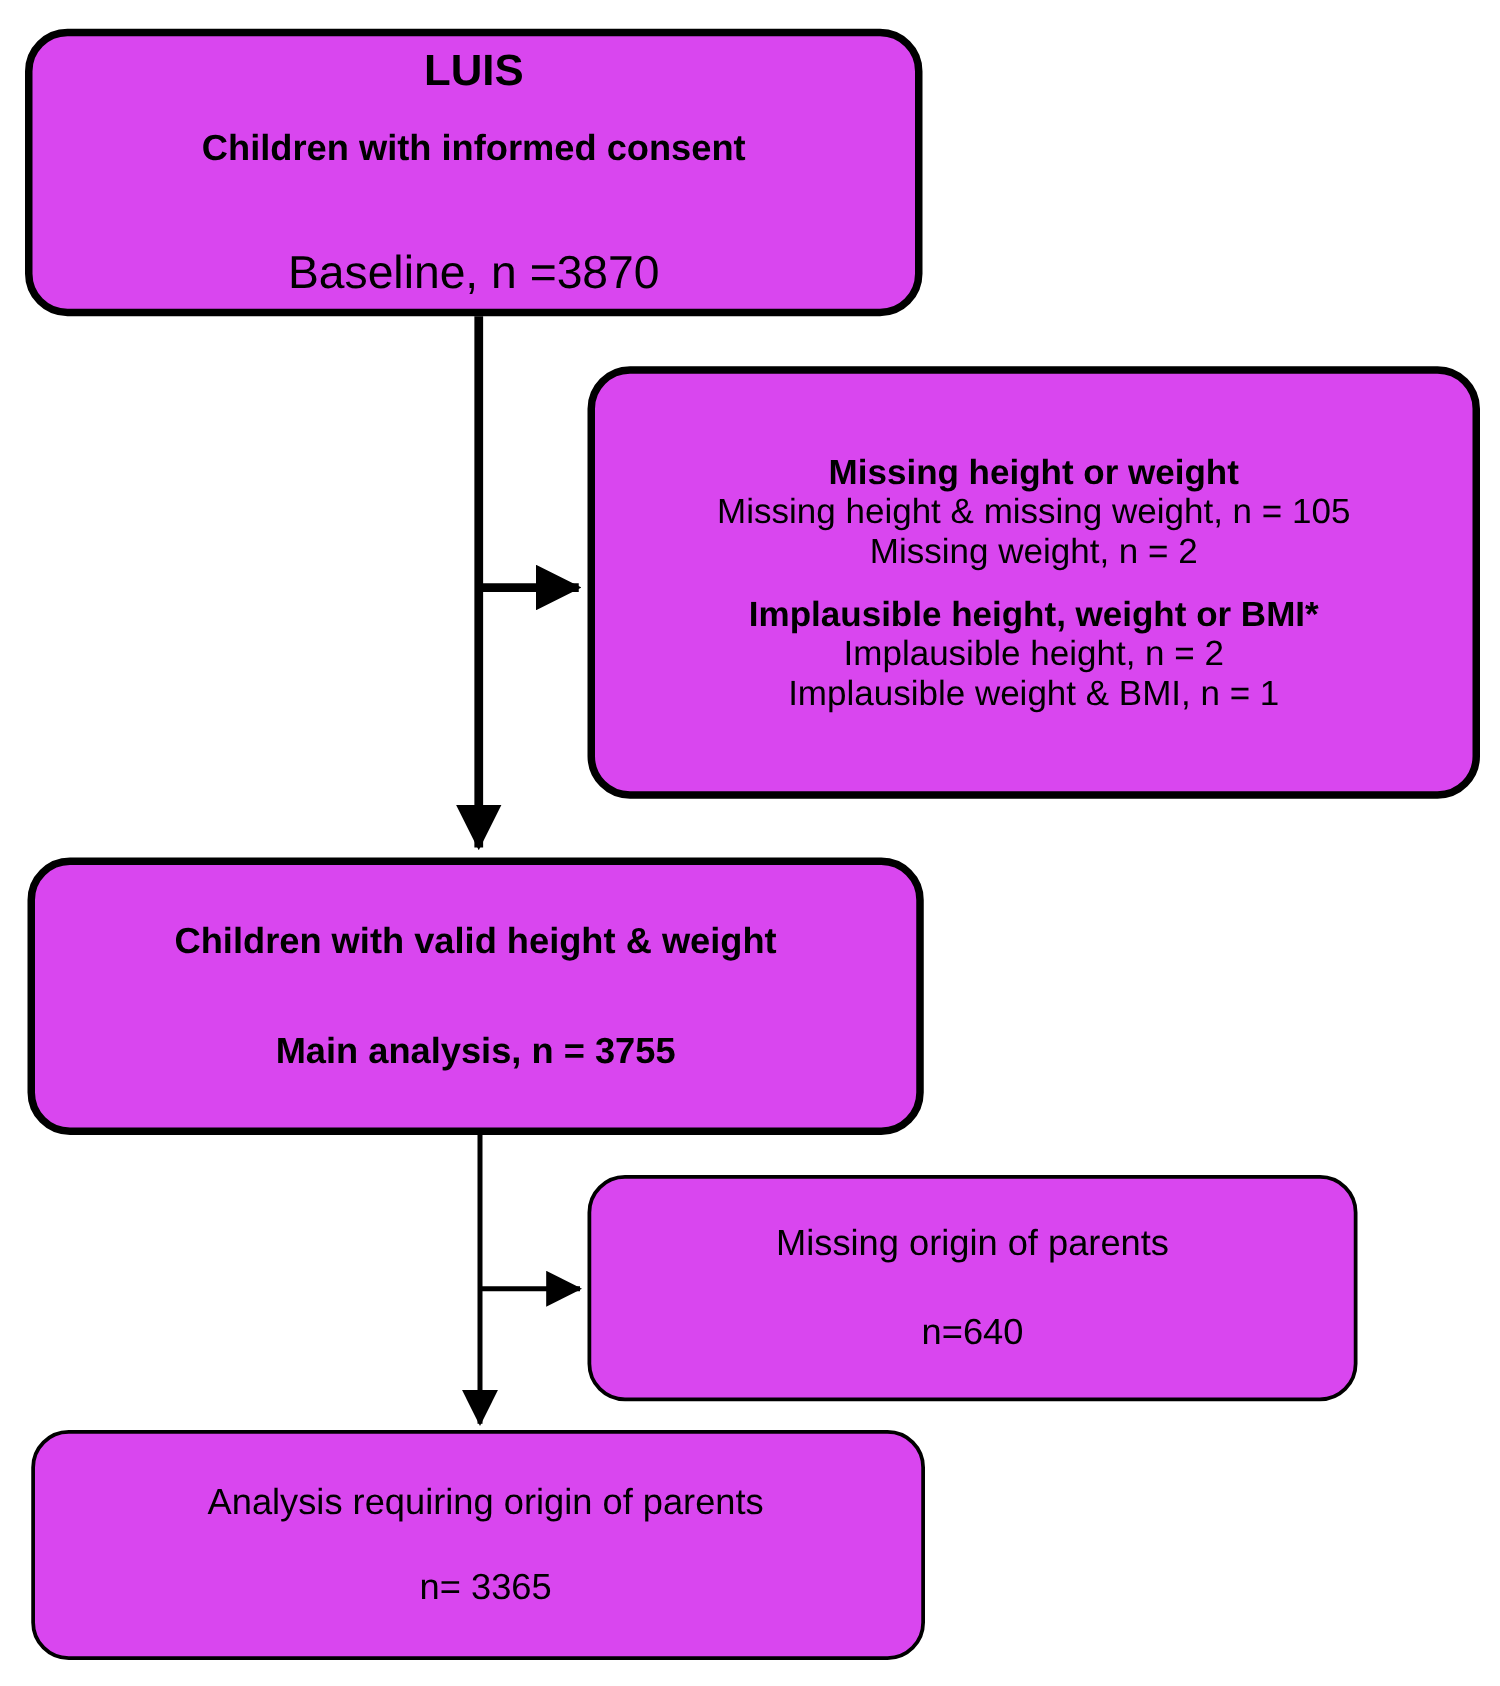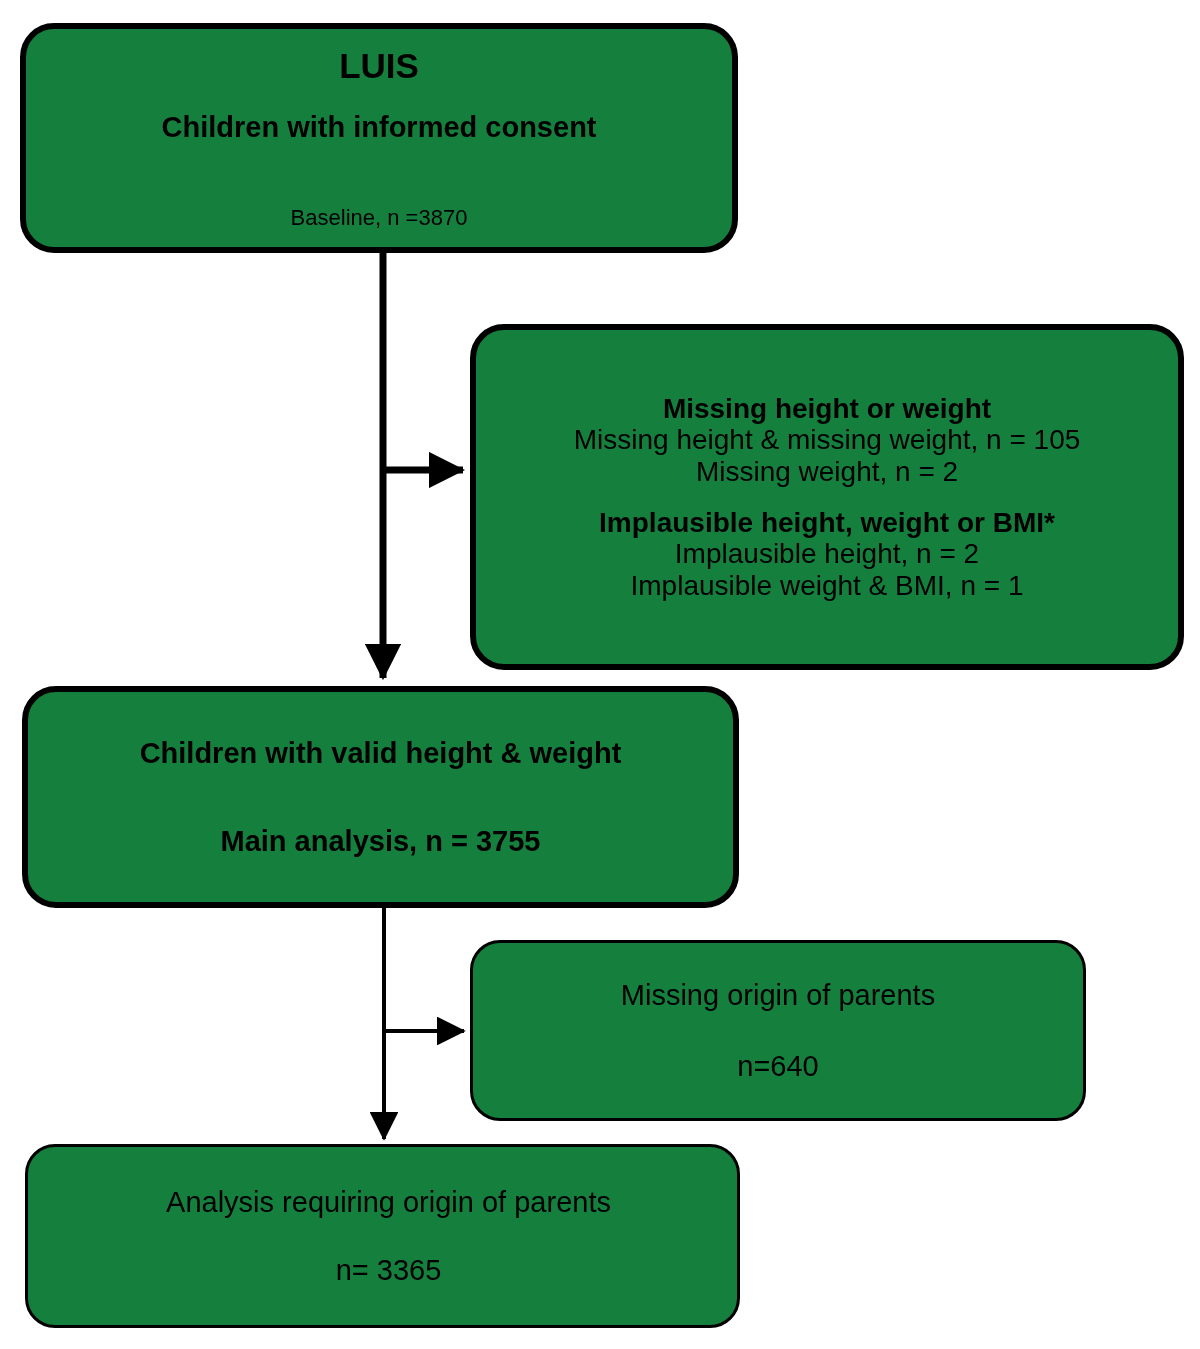--- a/index.html
+++ b/index.html
@@ -24,21 +24,21 @@
   #connectors {
     position: absolute;
     left: 0;
     top: 0;
     width: 1200px;
     height: 1349px;
   }
   .node {
     position: absolute;
     box-sizing: border-box;
-    background: #15803d;
+    background: #d946ef;
     border: 6px solid #000000;
     border-radius: 34px;
     display: flex;
     flex-direction: column;
     align-items: center;
     justify-content: center;
     text-align: center;
     z-index: 2;
   }
   .node.thin {
@@ -54,26 +54,25 @@
   }
   .bold   { font-weight: bold; }
   .normal { font-weight: normal; }
 
   
   #node-baseline {
     left: 20px;  top: 23px;  width: 718px; height: 230px;
   }
   #node-baseline .l-title   { font-size: 35px; margin-bottom: 26px; }
   #node-baseline .l-consent { font-size: 29px; margin-bottom: 30px; }
-  #node-baseline .l-n       { font-size: 22px; margin-top: 32px; }
+  #node-baseline .l-n       { font-size: 37px; margin-top: 32px; }
 
   #node-excluded-measures {
     left: 470px; top: 293px; width: 714px; height: 346px;
     justify-content: center;
-    margin-top: 31px;
   }
   #node-excluded-measures .line { font-size: 28px; }
   #node-excluded-measures .grp-head { font-weight: bold; }
   #node-excluded-measures .grp-gap  { height: 20px; }
 
   #node-valid {
     left: 22px;  top: 686px; width: 717px; height: 222px;
   }
   #node-valid .l-main { font-size: 29px; margin-bottom: 56px; }
   #node-valid .l-n    { font-size: 29px; }

